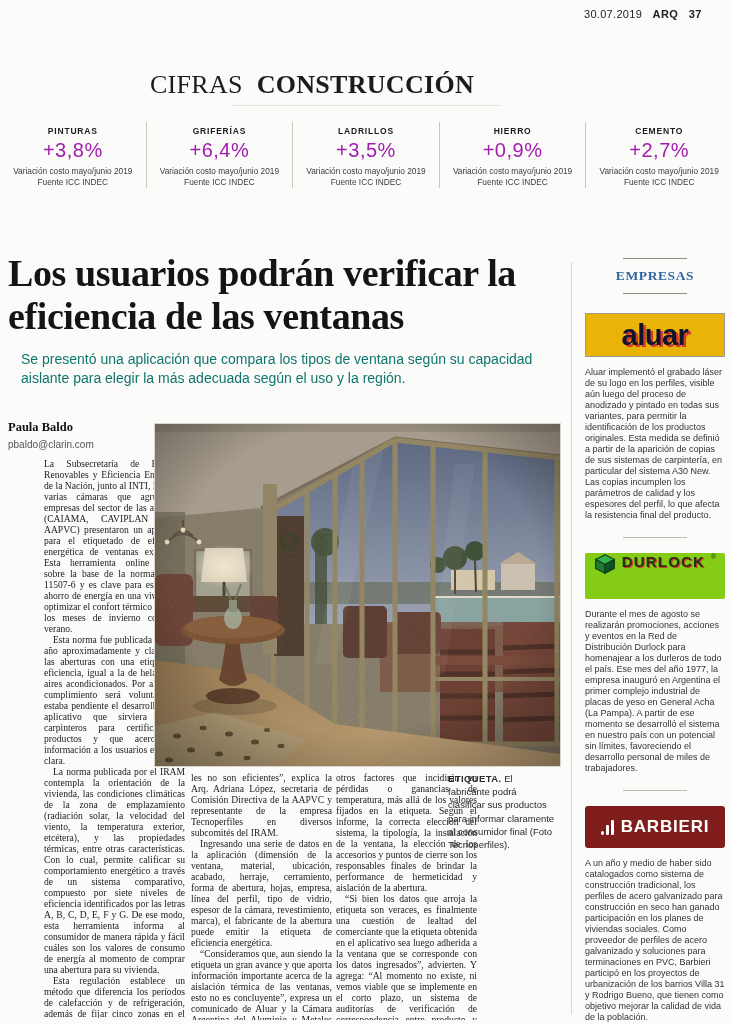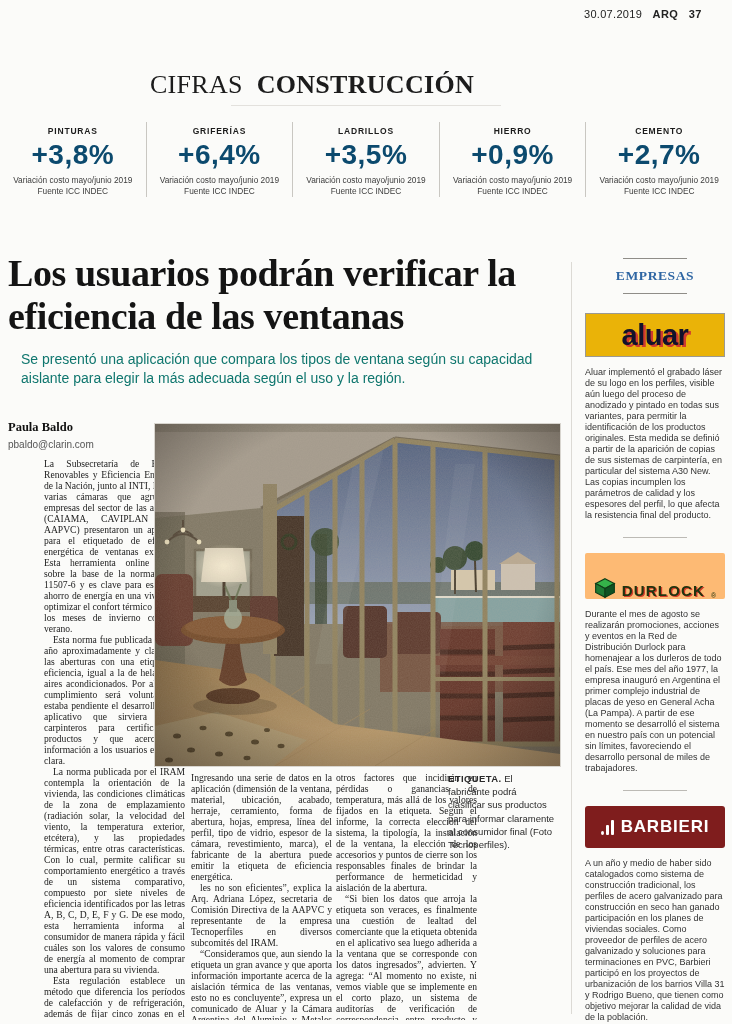--- a/index.html
+++ b/index.html
@@ -23,21 +23,21 @@
     font-family:"Liberation Serif", serif; font-size:26px; color:#1c1c1c; letter-spacing:.3px; }
   .kickerwrap .light { font-weight:400; }
   .kickerwrap .heavy { font-weight:700; margin-left:7px; }
   .kicker-rule { top:105px; left:231px; width:270px; height:1px; background:#e3e1dd; }
 
   
   .stats { top:122px; left:0; width:732px; display:flex; }
   .stat { flex:1 1 0; text-align:center; padding:4px 6px 0; }
   .stat + .stat { border-left:1px solid #c9c7c2; }
   .stat .lbl { font-size:8.5px; font-weight:800; letter-spacing:.8px; color:#1c1c1c; }
-  .stat .val { font-size:28px; font-weight:700; color:#0c4a6e; margin:3px 0 4px; letter-spacing:.5px; }
+  .stat .val { font-size:20px; font-weight:400; color:#a21caf; margin:3px 0 4px; letter-spacing:.5px; }
   .stat .src { font-size:8.3px; color:#3c3c3c; line-height:1.35; }
 
   
   .headline { top:252px; left:8px; width:565px;
     font-family:"Liberation Serif", serif; font-weight:700; font-size:38px;
     line-height:1.12; color:#141414; letter-spacing:-.4px; }
   .deck { top:350px; left:21px; width:552px; font-size:14px; line-height:1.35; color:#0f766e; }
   .byline { top:420px; left:8px; width:140px; }
   .byline .name { font-family:"Liberation Serif", serif; font-weight:700; font-size:12.5px; color:#111; }
   .byline .mail { font-size:10px; color:#555; margin-top:4px; }
@@ -66,22 +66,22 @@
   .sb-head { text-align:center; font-family:"Liberation Serif", serif; font-weight:700;
     font-size:13.5px; color:#2f66a3; letter-spacing:.6px; margin:9px 0; }
   .sb-text { font-size:9px; line-height:11px; color:#333; margin-top:10px; }
   .sb-sep { width:64px; height:1px; background:#bcbab5; margin:16px auto 15px; }
 
   .logo-aluar { margin-top:19px; height:44px; border:1px solid #9b9992; background:#eab308;
     display:flex; align-items:center; justify-content:center; }
   .logo-aluar span { font-weight:800; font-size:29px; color:#12122b; letter-spacing:-.5px;
     text-shadow:2.5px 1.5px 0 #cf3a2e; }
 
-  .logo-durlock { height:46px; background:#fdba74; border-radius:2px;
-    display:flex; align-items:flex-end; justify-content:center; gap:6px; }
+  .logo-durlock { height:46px; background:#84cc16; border-radius:2px;
+    display:flex; align-items:flex-start; justify-content:center; gap:6px; }
   .logo-durlock .brand { font-weight:800; font-size:15px; letter-spacing:1.2px; color:#20330f;
     text-shadow:1.3px 1.3px 0 #d23c2a; }
   .logo-durlock .reg { font-size:7px; vertical-align:top; color:#20330f; }
 
   .logo-barbieri { height:42px; background:#7f1d1d; border-radius:3px;
     display:flex; align-items:center; justify-content:center; gap:7px; }
   .logo-barbieri .brand { font-weight:800; font-size:17px; letter-spacing:.8px; color:#fff; }
   .bars { display:flex; align-items:flex-end; gap:2px; height:16px; }
   .bars i { display:block; width:3px; background:#fff; border-radius:1px; }
   .bars .b1 { height:4px; width:3px; border-radius:50%; }
@@ -154,22 +154,22 @@
   <div class="mail">pbaldo@clarin.com</div>
 </div>
 
 <div class="abs bodycol col1">
   <p>La Subsecretaría de Energías Renovables y Eficiencia Energética de la Nación, junto al INTI, IRAM y varias cámaras que agrupan a empresas del sector de las aberturas (CAIAMA, CAVIPLAN y la AAPVC) presentaron un aplicativo para el etiquetado de eficiencia energética de ventanas exteriores. Esta herramienta online trabaja sobre la base de la norma IRAM 11507-6 y es clave para estimar el ahorro de energía en una vivienda y optimizar el confort térmico tanto en los meses de invierno como de verano.</p>
   <p>Esta norma fue publicada hace un año aproximadamente y clasifica a las aberturas con una etiqueta de eficiencia, igual a la de heladeras y aires acondicionados. Por ahora, su cumplimiento será voluntario. Y estaba pendiente el desarrollo de un aplicativo que sirviera a los carpinteros para certificar sus productos y que acercara la información a los usuarios en forma clara.</p>
   <p>La norma publicada por el IRAM contempla la orientación de la vivienda, las condiciones climáticas de la zona de emplazamiento (radiación solar, la velocidad del viento, la temperatura exterior, etcétera), y las propiedades térmicas, entre otras características. Con lo cual, permite calificar su comportamiento energético a través de un sistema comparativo, compuesto por siete niveles de eficiencia identificados por las letras A, B, C, D, E, F y G. De ese modo, esta herramienta informa al consumidor de manera rápida y fácil cuáles son los valores de consumo de energía al momento de comprar una abertura para su vivienda.</p>
   <p>Esta regulación establece un método que diferencia los períodos de calefacción y de refrigeración, además de fijar cinco zonas en el país para el etiquetado. “El 50% del consumo proviene de la climatización en viviendas, y aproximadamente el 20% de las pérdidas de energía se originan por las ventanas cuando los materia-</p>
 </div>
 <div class="abs bodycol col2">
+  <p>les no son eficientes”, explica la Arq. Adriana López, secretaria de Comisión Directiva de la AAPVC y representante de la empresa Tecnoperfiles en diversos subcomités del IRAM.</p>
   <p>Ingresando una serie de datos en la aplicación (dimensión de la ventana, material, ubicación, acabado, herraje, cerramiento, forma de abertura, hojas, empresa, línea del perfil, tipo de vidrio, espesor de la cámara, revestimiento, marca), el fabricante de la abertura puede emitir la etiqueta de eficiencia energética.</p>
-  <p>les no son eficientes”, explica la Arq. Adriana López, secretaria de Comisión Directiva de la AAPVC y representante de la empresa Tecnoperfiles en diversos subcomités del IRAM.</p>
   <p>“Consideramos que, aun siendo la etiqueta un gran avance y que aporta información importante acerca de la aislación térmica de las ventanas, esto no es concluyente”, expresa un comunicado de Aluar y la Cámara Argentina del Aluminio y Metales afines. Se refiere a la participación de</p>
 </div>
 <div class="abs bodycol col3">
   <p>otros factores que incidirán en pérdidas o ganancias de temperatura, más allá de los valores fijados en la etiqueta. Según el informe, la correcta elección del sistema, la tipología, la instalación de la ventana, la elección de los accesorios y puntos de cierre son los responsables finales de brindar la performance de hermeticidad y aislación de la abertura.</p>
   <p>“Si bien los datos que arroja la etiqueta son veraces, es finalmente una cuestión de lealtad del comerciante que la etiqueta obtenida en el aplicativo sea luego adherida a la ventana que se corresponde con los datos ingresados”, advierten. Y agrega: “Al momento no existe, ni vemos viable que se implemente en el corto plazo, un sistema de auditorías de verificación de correspondencia entre producto y etiqueta”. «</p>
 </div>
 
 <div class="abs photo">
   <svg viewBox="0 0 405 342" preserveAspectRatio="none">
     <defs>

